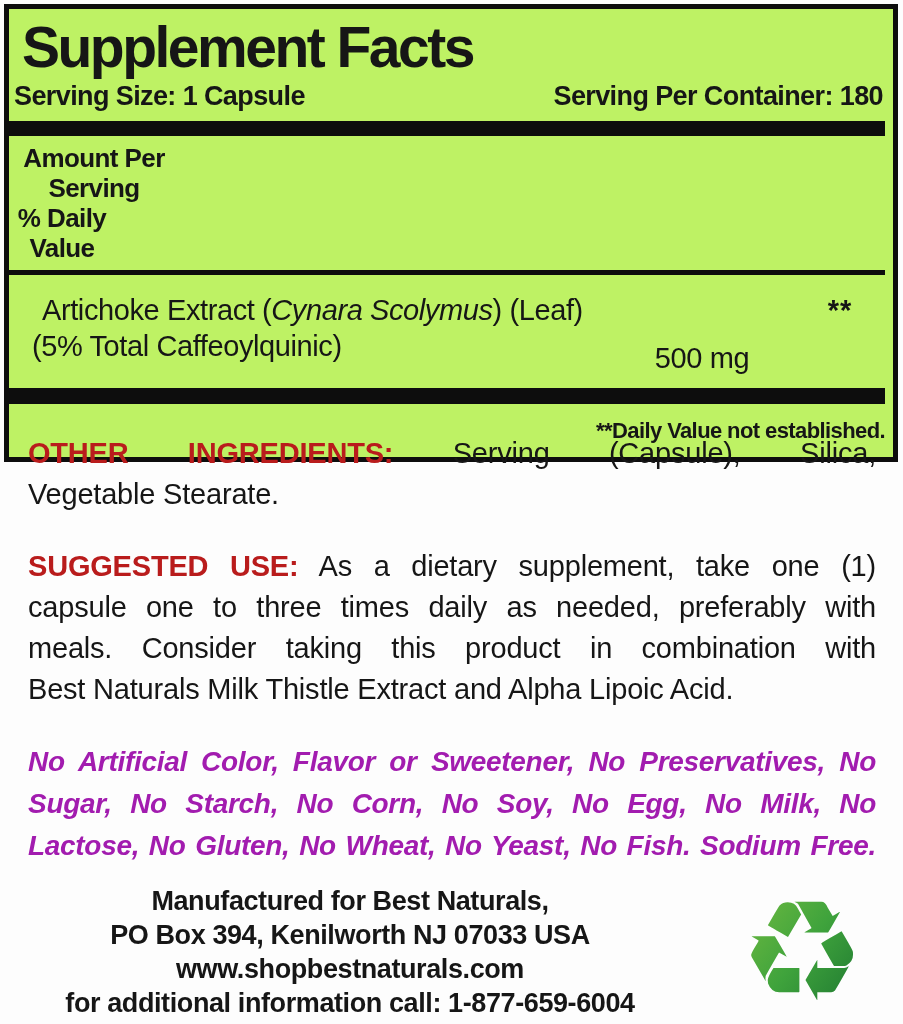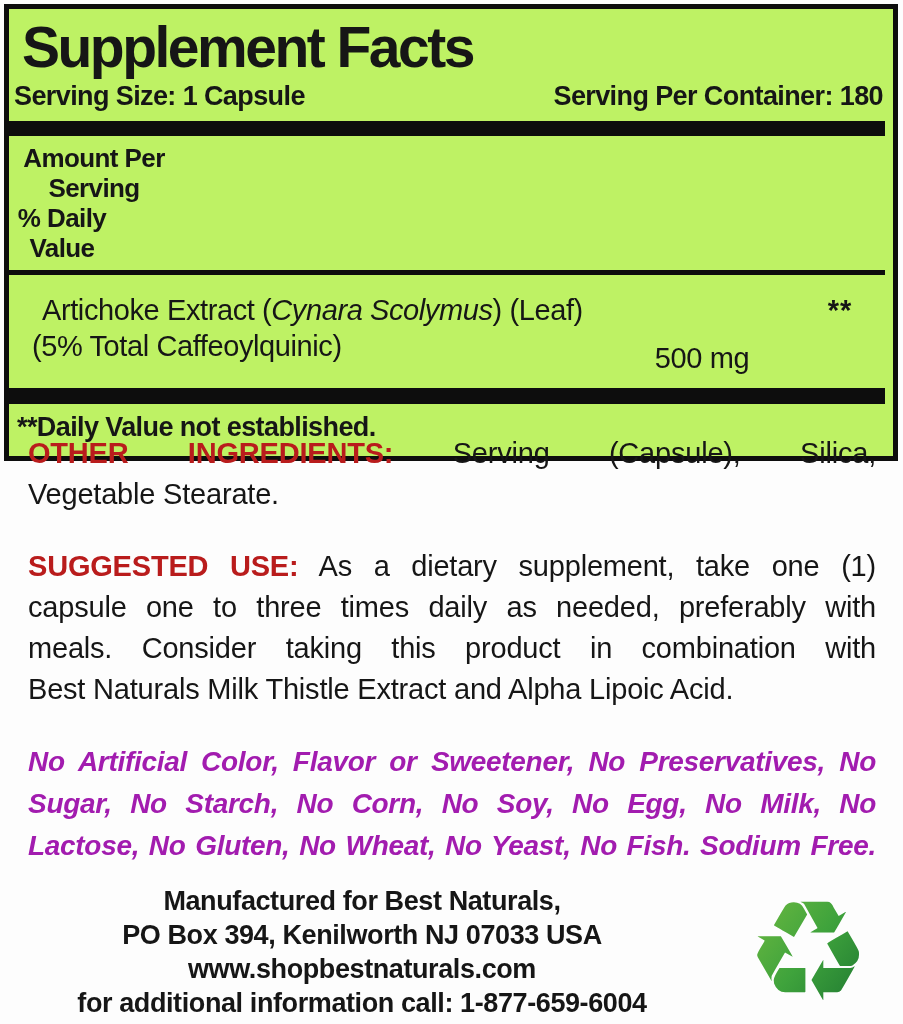--- a/index.html
+++ b/index.html
@@ -59,24 +59,25 @@
     font-size: 29px;
     line-height: 36px;
     letter-spacing: -0.4px;
   }
   .sf-name { flex: 1; padding-left: 23px; }
   .sf-name .line1 { text-indent: 10px; }
   .botanical { font-style: italic; text-align: center; }
   .sf-amt { width: 170px; text-align: center; margin-top: 48px; }
   .sf-dv  { width: 106px; text-align: center; font-weight: bold; letter-spacing: 1px; }
   .sf-footnote {
-    font-size: 27px;
+    font-size: 22px;
     font-weight: bold;
     letter-spacing: -0.6px;
-    padding: 8px 8px 13px 8px;
+    padding: 14px 8px 13px 8px;
+    text-align: right;
   }
 
   
   .content {
     position: absolute;
     top: 433px; left: 28px; right: 27px;
   }
   .para { font-size: 29px; line-height: 41px; letter-spacing: -0.2px; margin: 0 0 31px 0; }
   .jline { text-align: justify; text-align-last: justify; }
   .lline { text-align: left; }
@@ -91,21 +92,20 @@
     letter-spacing: -0.3px;
   }
 
   
   .footerblock {
     position: absolute;
     top: 884px; left: 0;
     width: 903px;
     display: flex;
     align-items: center;
-    padding-left: 12px;
   }
   .mfg {
     width: 700px;
     text-align: center;
     font-weight: bold;
     font-size: 27px;
     line-height: 34px;
     letter-spacing: -0.4px;
   }
   .recycle-wrap {

